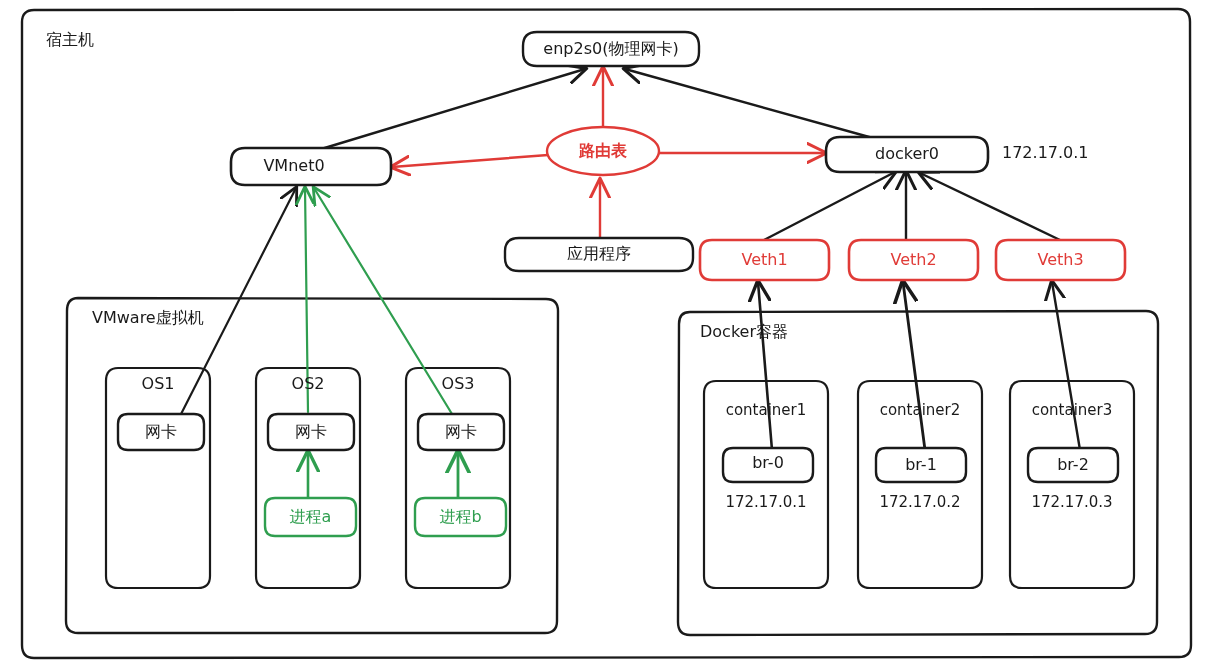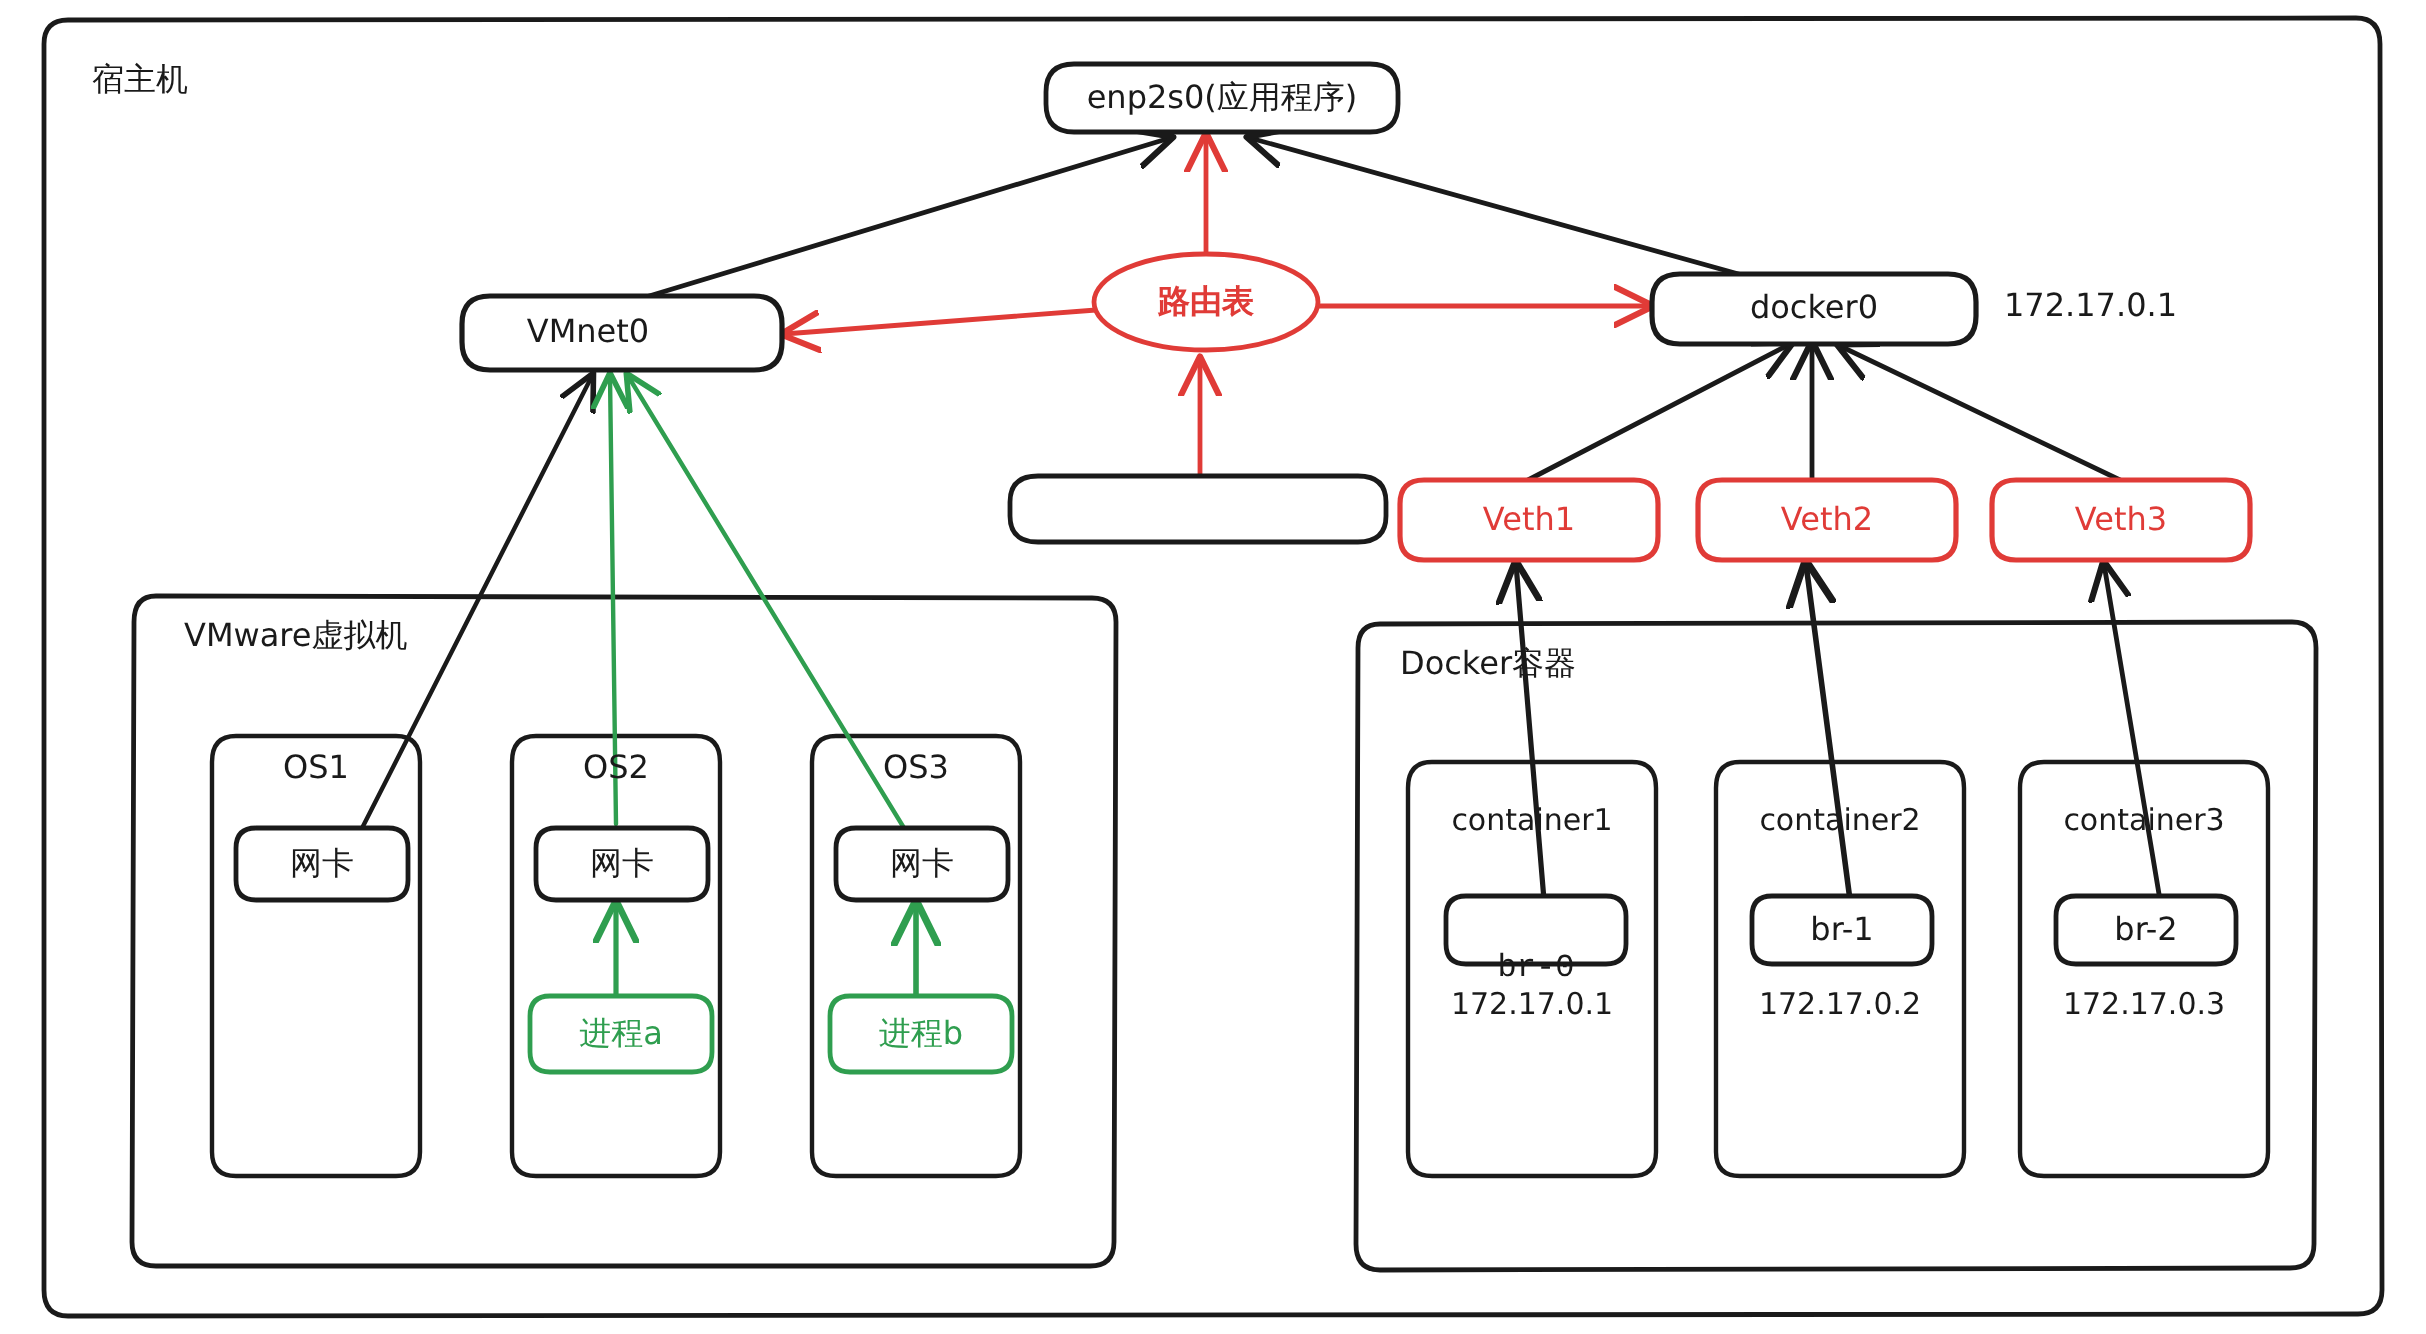--- a/index.html
+++ b/index.html
@@ -179,30 +179,31 @@
     <g>
       <path d="M886,448 L956,448 Q966,448 966,458 L966,472 Q966,482 956,482 L886,482 Q876,482 876,472 L876,458 Q876,448 886,448 Z" fill="#ffffff" stroke="#1a1a1a" stroke-width="2.4" stroke-linejoin="round"></path>
     </g>
     <g>
       <path d="M1038,448 L1108,448 Q1118,448 1118,458 L1118,472 Q1118,482 1108,482 L1038,482 Q1028,482 1028,472 L1028,458 Q1028,448 1038,448 Z" fill="#ffffff" stroke="#1a1a1a" stroke-width="2.4" stroke-linejoin="round"></path>
     </g>
   </svg>
 
   <div class="nodeLabel blk t16" style="left:46px;top:28px;width:140px;height:24px;justify-content:flex-start;">宿主机</div>
 
-  <div class="nodeLabel blk t16" style="left:523px;top:32px;width:176px;height:34px;">enp2s0(应用程序)</div>
+  <div class="nodeLabel blk t16" style="left:523px;top:32px;width:176px;height:34px;">enp2s0(物理网卡)</div>
 
   <div class="nodeLabel blk t16" style="left:231px;top:148px;width:126px;height:37px;">VMnet0</div>
 
   <div class="nodeLabel red t16" style="left:547px;top:139px;width:112px;height:24px;font-weight:bold;">路由表</div>
 
   <div class="nodeLabel blk t16" style="left:826px;top:137px;width:162px;height:35px;">docker0</div>
 
   <div class="nodeLabel blk t16" style="left:1002px;top:141px;width:120px;height:24px;justify-content:flex-start;">172.17.0.1</div>
 
+  <div class="nodeLabel blk t16" style="left:505px;top:238px;width:188px;height:33px;">应用程序</div>
 
   <div class="nodeLabel red t16" style="left:700px;top:240px;width:129px;height:40px;">Veth1</div>
   <div class="nodeLabel red t16" style="left:849px;top:240px;width:129px;height:40px;">Veth2</div>
   <div class="nodeLabel red t16" style="left:996px;top:240px;width:129px;height:40px;">Veth3</div>
 
   <div class="nodeLabel blk t16" style="left:92px;top:306px;width:180px;height:24px;justify-content:flex-start;">VMware虚拟机</div>
 
   <div class="nodeLabel blk t16" style="left:700px;top:320px;width:180px;height:24px;justify-content:flex-start;">Docker容器</div>
 
   <div class="nodeLabel blk t16" style="left:106px;top:373px;width:104px;height:22px;">OS1</div>
@@ -213,21 +214,21 @@
   <div class="nodeLabel blk t16" style="left:268px;top:414px;width:86px;height:36px;">网卡</div>
   <div class="nodeLabel blk t16" style="left:418px;top:414px;width:86px;height:36px;">网卡</div>
 
   <div class="nodeLabel grn t16" style="left:265px;top:498px;width:91px;height:38px;">进程a</div>
   <div class="nodeLabel grn t16" style="left:415px;top:498px;width:91px;height:38px;">进程b</div>
 
   <div class="nodeLabel blk t15" style="left:704px;top:400px;width:124px;height:22px;">container1</div>
   <div class="nodeLabel blk t15" style="left:858px;top:400px;width:124px;height:22px;">container2</div>
   <div class="nodeLabel blk t15" style="left:1010px;top:400px;width:124px;height:22px;">container3</div>
 
-  <div class="nodeLabel blk t16" style="left:723px;top:467px;width:90px;height:34px;font-family:Liberation Mono, monospace;">br-0</div>
+  <div class="nodeLabel blk t16" style="left:723px;top:446px;width:90px;height:34px;">br-0</div>
   <div class="nodeLabel blk t16" style="left:876px;top:448px;width:90px;height:34px;">br-1</div>
   <div class="nodeLabel blk t16" style="left:1028px;top:448px;width:90px;height:34px;">br-2</div>
 
   <div class="nodeLabel blk t15" style="left:704px;top:492px;width:124px;height:22px;">172.17.0.1</div>
   <div class="nodeLabel blk t15" style="left:858px;top:492px;width:124px;height:22px;">172.17.0.2</div>
   <div class="nodeLabel blk t15" style="left:1010px;top:492px;width:124px;height:22px;">172.17.0.3</div>
 
 </div>
 
 </body></html>

